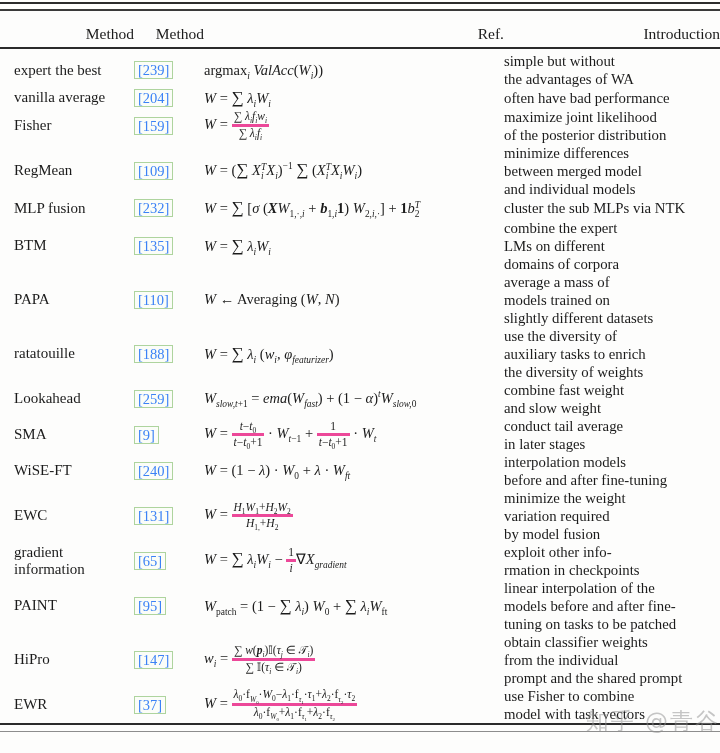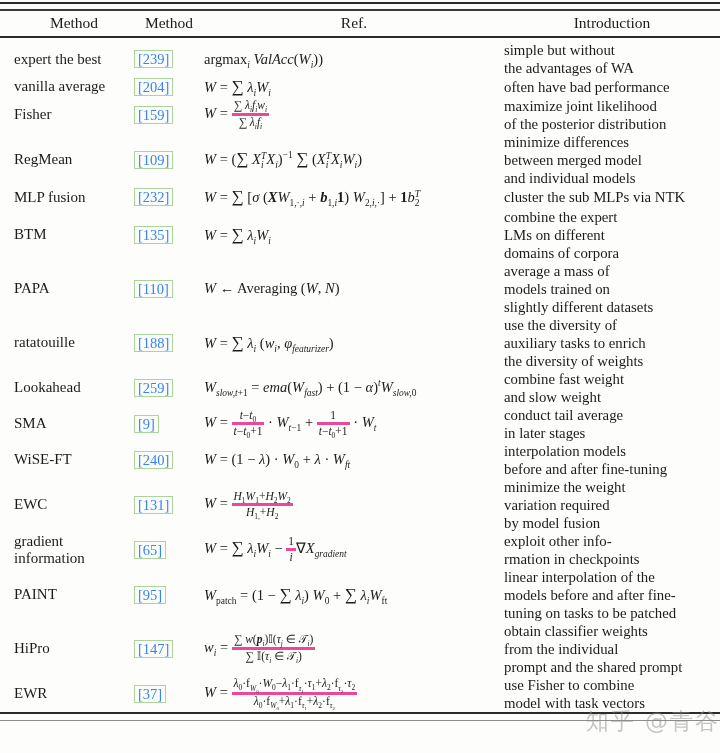--- a/index.html
+++ b/index.html
@@ -7,22 +7,22 @@
     width:720px;height:753px;position:relative;overflow:hidden;
     background:#fdfdfc;color:#1b1b1b;
     font-family:"Liberation Serif", serif;
   }
   
   .toprule{margin-top:2px;height:5px;border-top:2.5px solid #2b2b2b;border-bottom:2px solid #3a3a3a;}
   .botrule{height:6px;border-top:2px solid #2b2b2b;border-bottom:1.5px solid #8d8d8d;}
   table{width:720px;border-collapse:collapse;table-layout:fixed;}
   col.c1{width:134px}col.c2{width:70px}col.c3{width:300px}col.c4{width:216px}
   thead th{
-    text-align:center;font-weight:normal;font-size:15.5px;
-    padding:3px 0 4px 0;border-bottom:2px solid #2b2b2b;
+    text-align:right;font-weight:normal;font-size:15.5px;
+    padding:14px 0 4px 0;border-bottom:2px solid #2b2b2b;
   }
   thead th.h1{padding-left:14px}
   tbody td{vertical-align:middle;padding:0;}
   tbody tr:first-child td{padding-top:3px;}
   .c-method{padding-left:14px !important;font-size:15px;line-height:17px;}
   .c-ref{font-size:14.5px;}
   .refbox{
     display:inline-block;border:1.5px solid #aed49e;background:#fbfdf8;
     padding:0 3px;line-height:16px;color:#3b82f6;cursor:pointer;
   }

